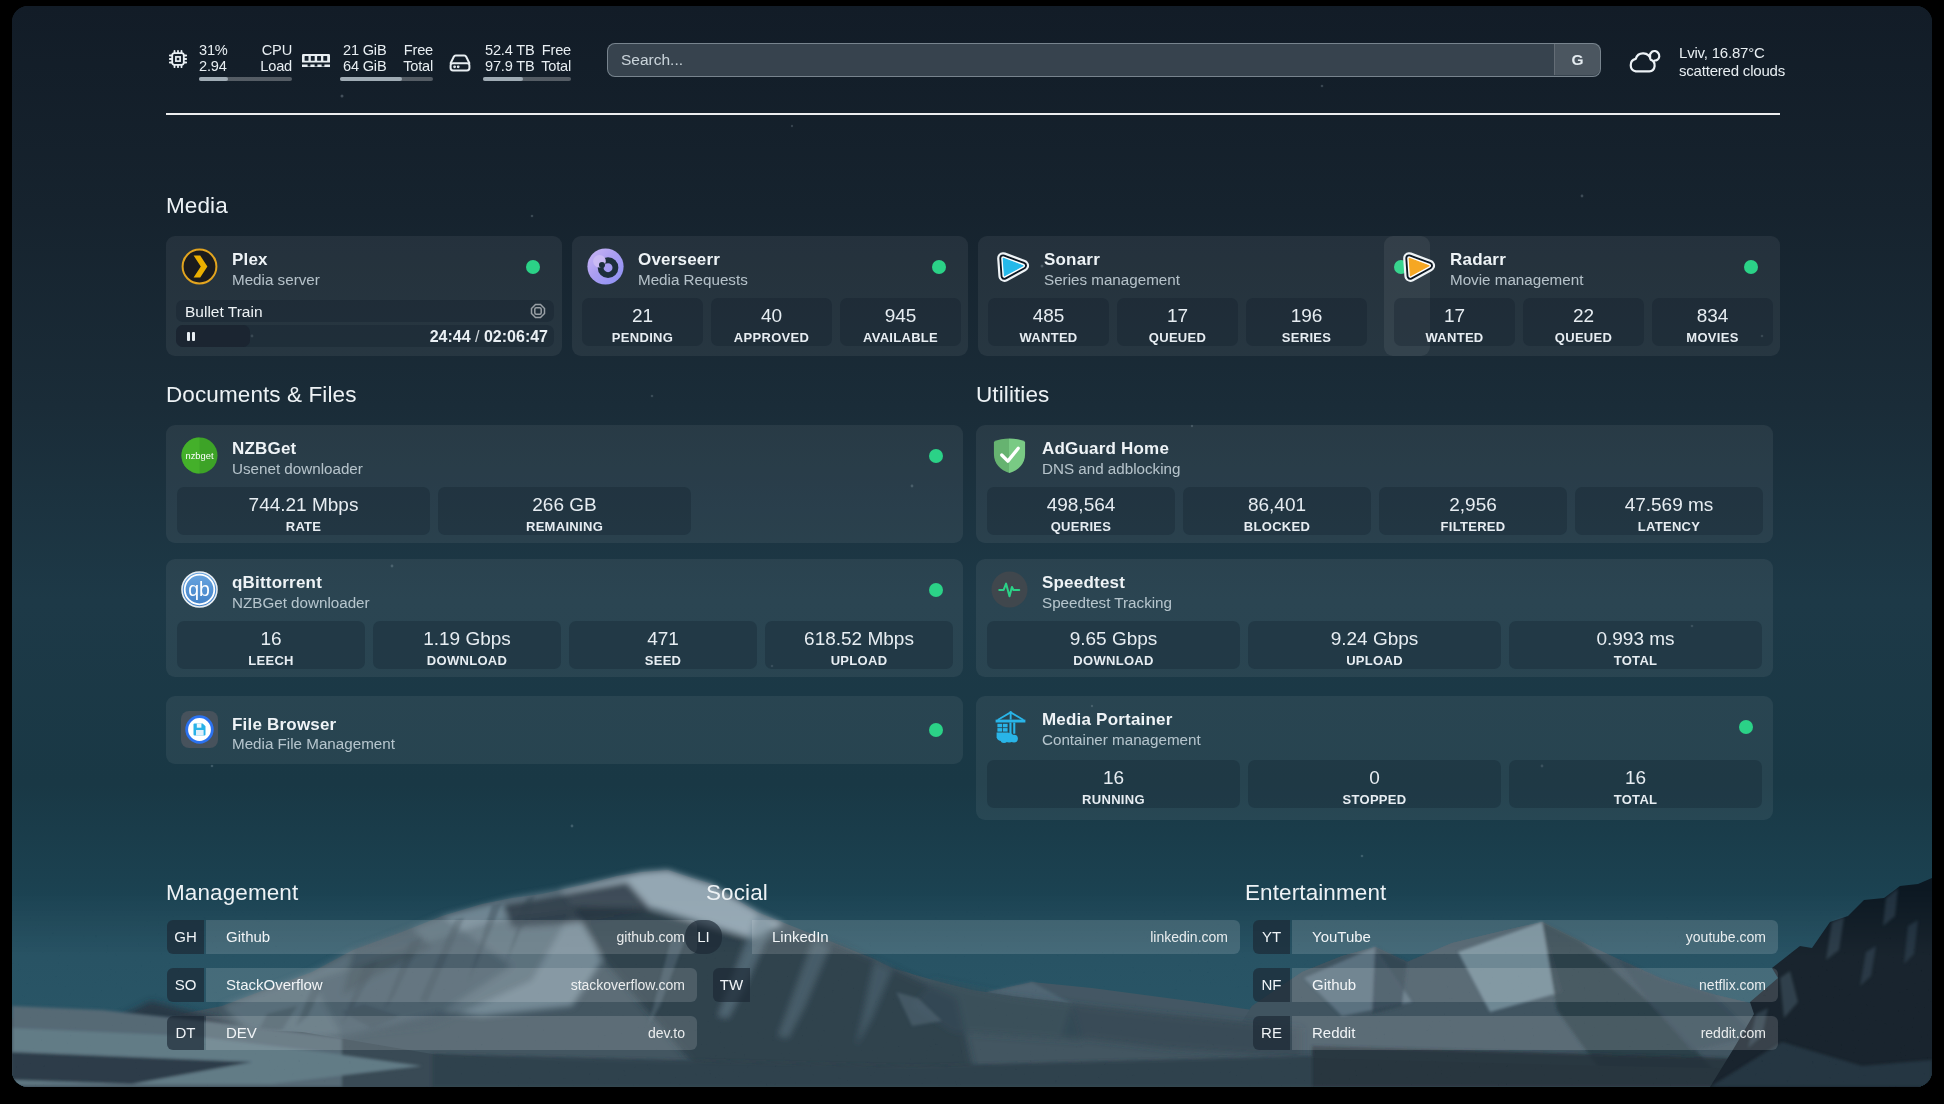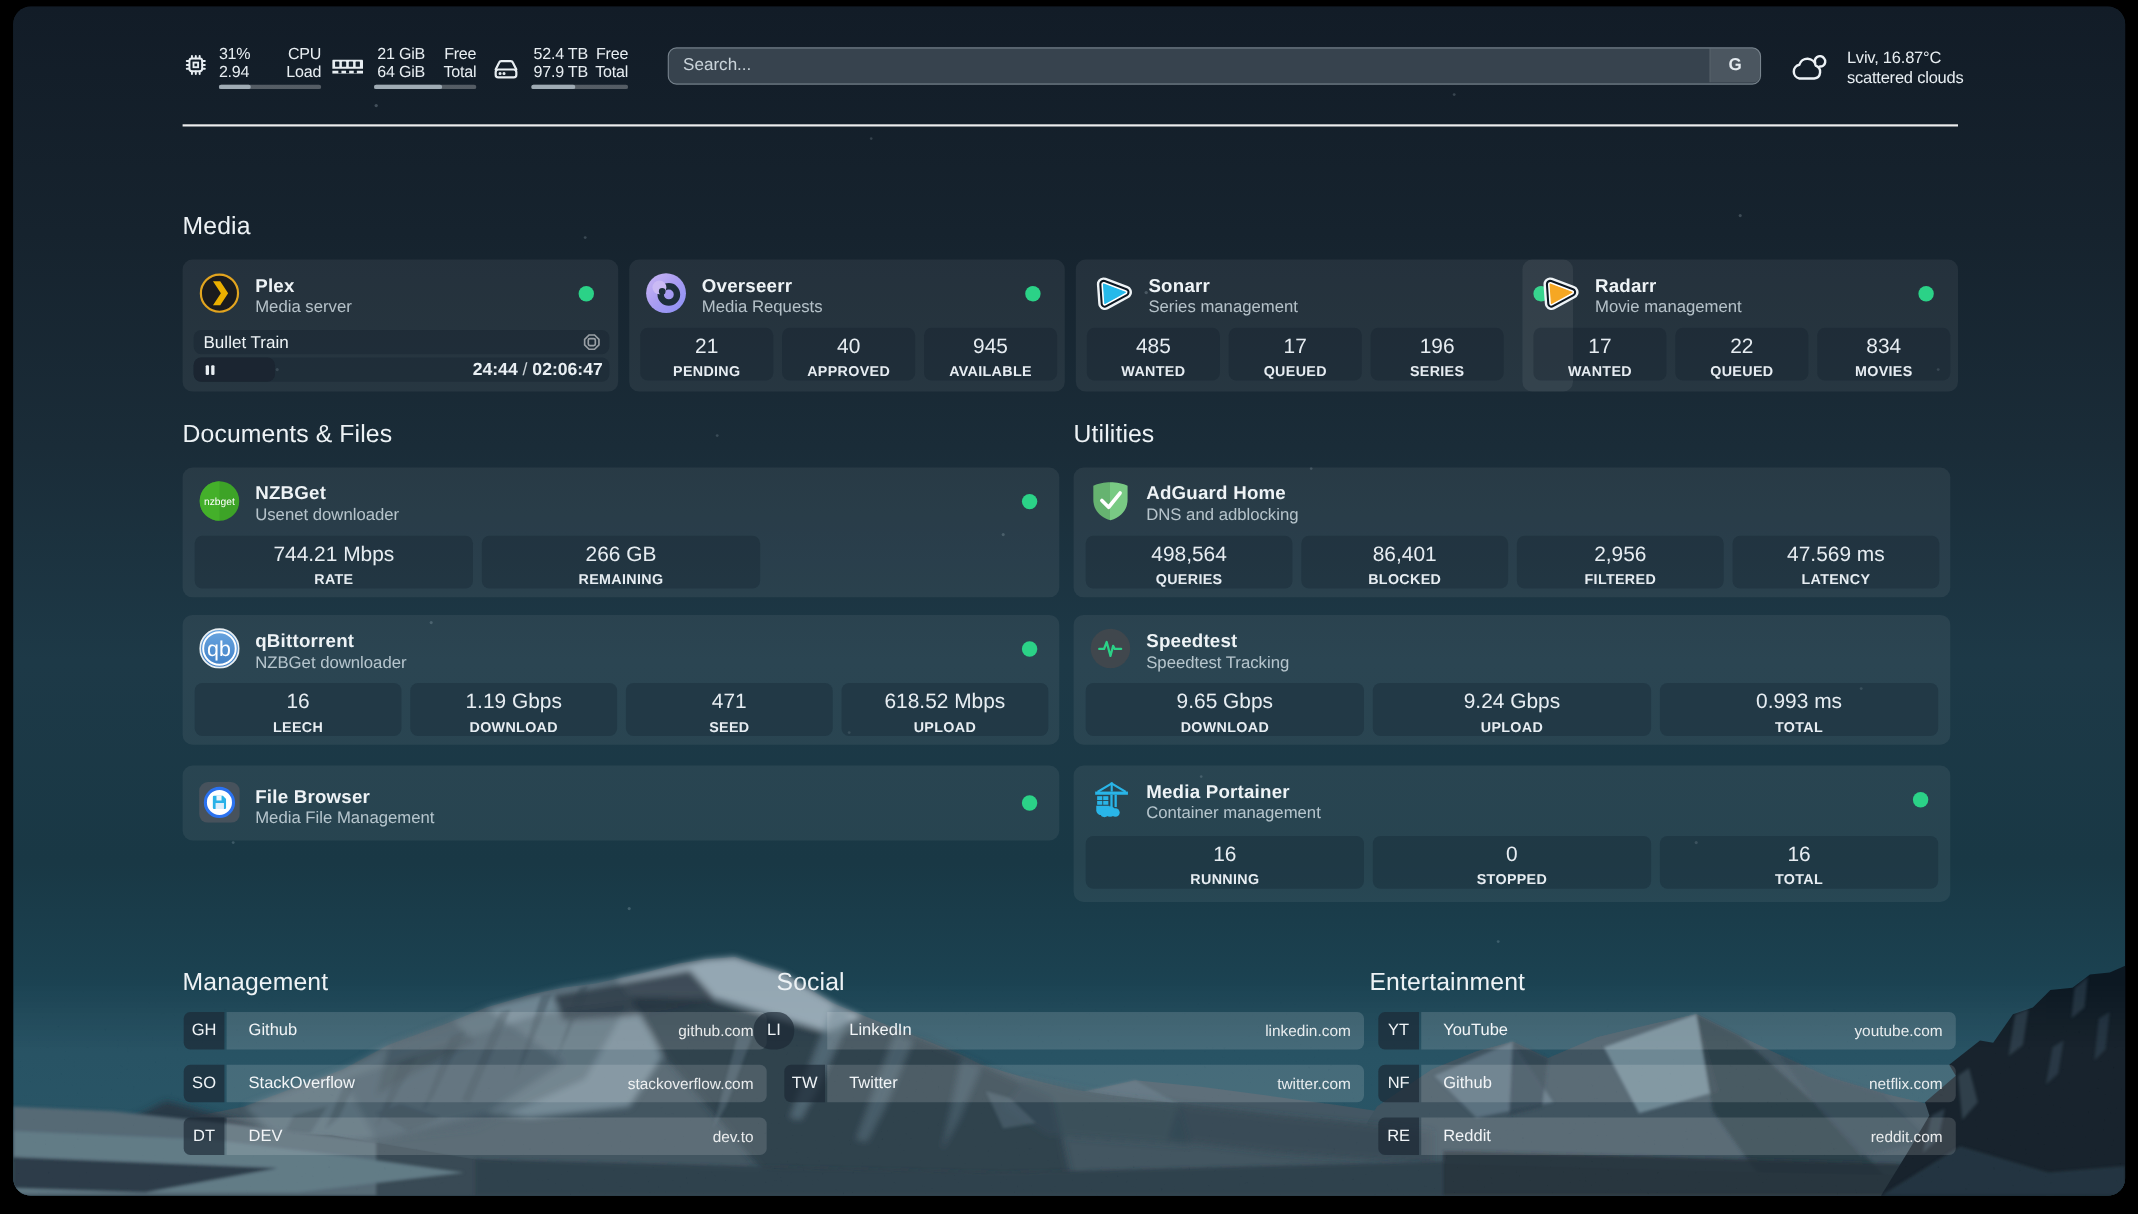--- a/index.html
+++ b/index.html
@@ -512,24 +512,20 @@
     <div class="bm-name">DEV</div>
         <div class="bm-dom">dev.to</div>
       </div>
 
   <div class="bm-abbr" style="left:673px;top:914px;border-radius:16px;">LI</div>
   <div class="bm-row" style="left:740px;top:914px;width:488px;">
     <div class="bm-name">LinkedIn</div>
         <div class="bm-dom">linkedin.com</div>
       </div>
   <div class="bm-abbr" style="left:701px;top:962px;">TW</div>
-  <div class="bm-row" style="left:740px;top:962px;width:488px;">
-    <div class="bm-name">Twitter</div>
-        <div class="bm-dom">twitter.com</div>
-      </div>
 
   <div class="bm-abbr" style="left:1241px;top:914px;">YT</div>
   <div class="bm-row" style="left:1280px;top:914px;width:486px;">
     <div class="bm-name">YouTube</div>
         <div class="bm-dom">youtube.com</div>
       </div>
   <div class="bm-abbr" style="left:1241px;top:962px;">NF</div>
   <div class="bm-row" style="left:1280px;top:962px;width:486px;">
     <div class="bm-name">Github</div>
         <div class="bm-dom">netflix.com</div>

